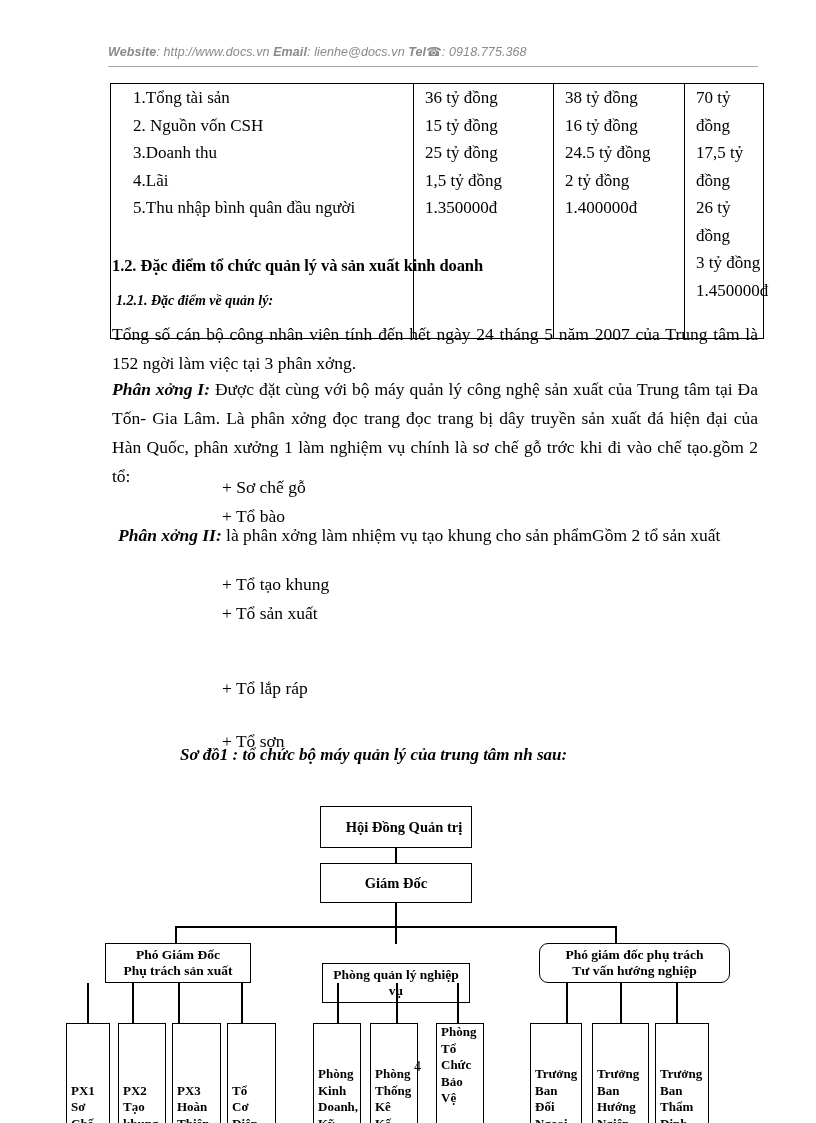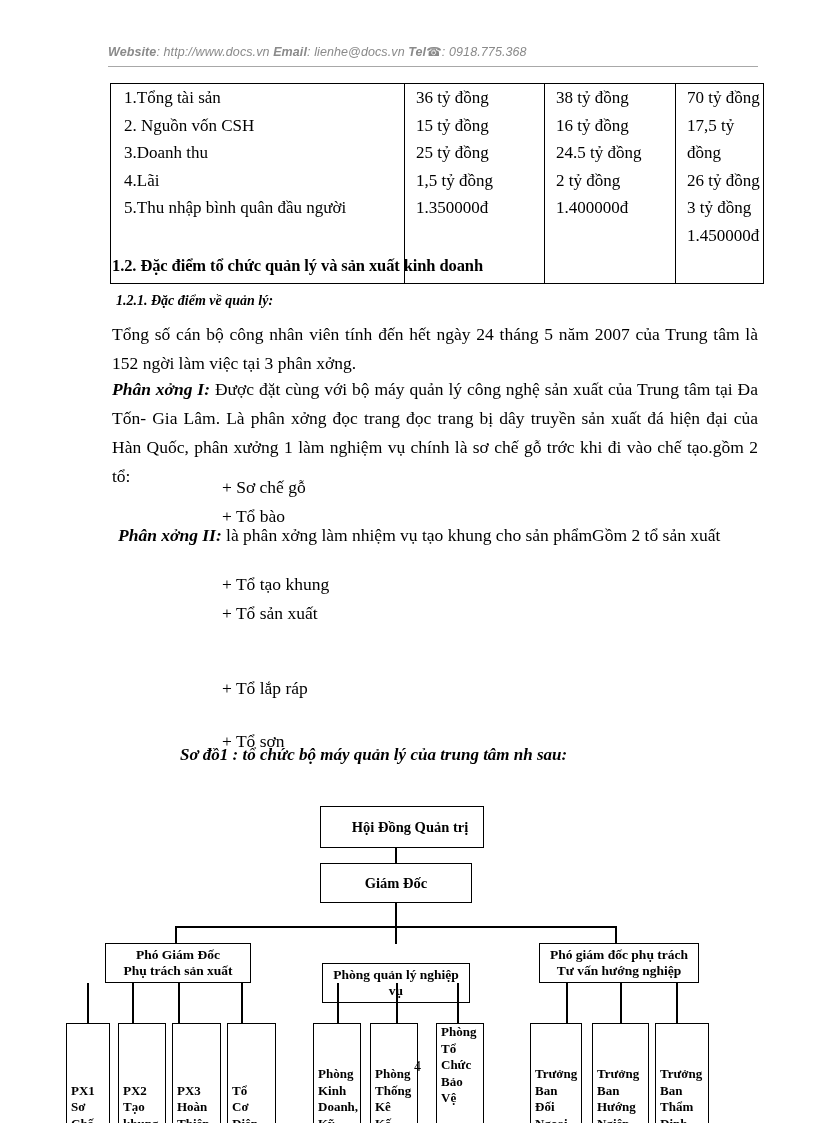--- a/index.html
+++ b/index.html
@@ -59,21 +59,21 @@
   }
   .data-table td {
     border: 1.6px solid #000;
     vertical-align: top;
     padding: 0;
     font-size: 17px;
     line-height: 27.5px;
   }
   .data-table td.labels {
     width: 280px;
-    padding-left: 13px;
+    padding-left: 22px;
   }
   .data-table td.vals {
     padding-left: 11px;
   }
   .cellpad-bottom {
     height: 34px;
   }
 
   
   .h2 {
@@ -233,37 +233,37 @@
   <div class="bullet" style="left:222px; top:599px;">+  Tổ sản xuất</div>
 
 
   <div class="bullet" style="left:222px; top:674px;">+ Tổ  lắp ráp</div>
   <div class="bullet" style="left:222px; top:703px;margin-top:24px;">+ Tổ sơn</div>
 
   <div class="caption" style="left:180px; top:745px;">Sơ đồ1 : tổ chức bộ máy quản lý của trung tâm nh   sau:</div>
 
   <div class="chart">
 
-    <div class="node lvl1" style="left:320px; top:806px; width:164px; height:42px;padding-left:16px;">Hội Đồng Quản trị</div>
+    <div class="node lvl1" style="left:320px; top:806px; width:152px; height:42px;padding-left:16px;">Hội Đồng Quản trị</div>
 
     <div class="line vline" style="left:395px; top:848px; height:15px;"></div>
 
     <div class="node lvl1" style="left:320px; top:863px; width:152px; height:40px;">Giám Đốc</div>
 
     <div class="line vline" style="left:395px; top:903px; height:24px;"></div>
     <div class="line hline" style="left:175px; top:926px; width:441px;"></div>
     <div class="line vline" style="left:175px; top:926px; height:18px;"></div>
     <div class="line vline" style="left:395px; top:926px; height:18px;"></div>
     <div class="line vline" style="left:615px; top:926px; height:18px;"></div>
 
     <div class="node" style="left:105px; top:943px; width:146px; height:40px; white-space:pre-line;">Phó Giám Đốc
 Phụ trách sản xuất</div>
     <div class="node" style="left:322px; top:943px; width:148px; height:40px; white-space:pre-line;margin-top:20px;">Phòng quản lý nghiệp
 vụ</div>
-    <div class="node" style="left:539px; top:943px; width:160px; height:40px; white-space:pre-line;">Phó giám đốc phụ trách
+    <div class="node" style="left:539px; top:943px; width:191px; height:40px; white-space:pre-line;border-radius:9px;">Phó giám đốc phụ trách
 Tư vấn hướng nghiệp</div>
 
     <div class="line vline" style="left:87px;  top:983px; height:40px;"></div>
     <div class="line vline" style="left:132px; top:983px; height:40px;"></div>
     <div class="line vline" style="left:178px; top:983px; height:40px;"></div>
     <div class="line vline" style="left:241px; top:983px; height:40px;"></div>
 
     <div class="node lvl3" style="left:66px;  top:1023px; width:44px; height:110px; white-space:pre-line;">PX1
 Sơ
 Chế</div>

